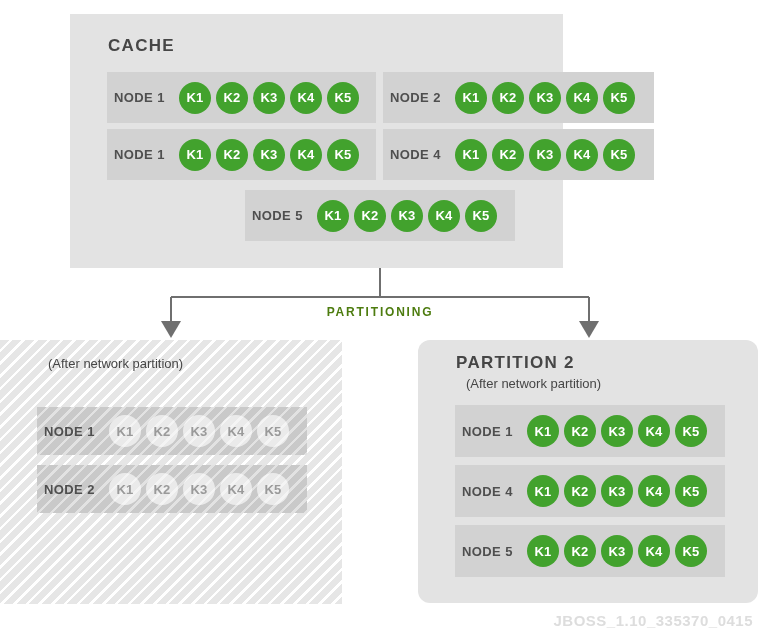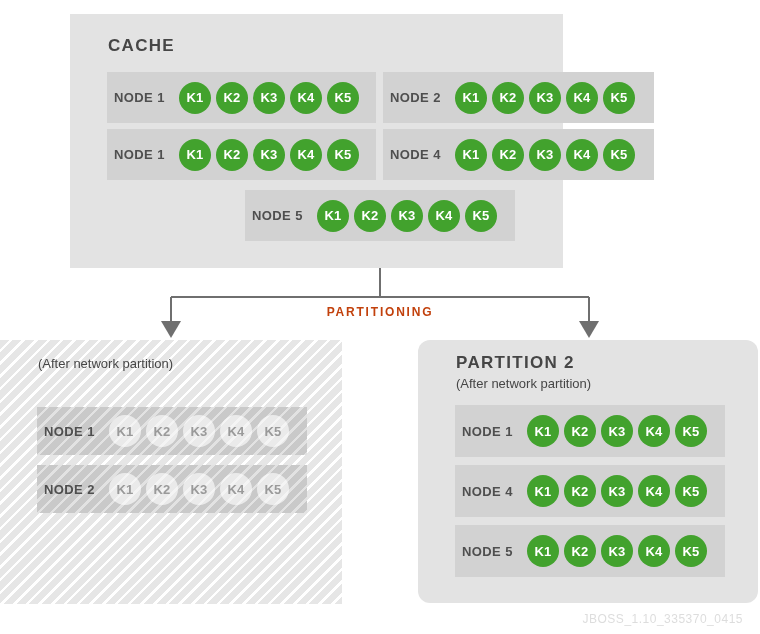--- a/index.html
+++ b/index.html
@@ -24,40 +24,40 @@
     background:#42a22d;color:#ffffff;font-weight:bold;font-size:13px;
   }
   
   .cache-header{
     position:absolute;left:38px;top:22px;display:flex;
     align-items:baseline;gap:10px;white-space:nowrap;
   }
   .box-title{font-size:17px;font-weight:bold;letter-spacing:1.3px;color:#464646;}
   .box-subtitle{font-size:13px;color:#464646;}
   .partition-header{position:absolute;left:38px;top:13px;}
-  .partition-header .box-subtitle{display:block;margin-top:3px;}
+  .partition-header .box-subtitle{display:block;margin-top:3px;margin-left:10px;}
   
   .striped-box{
     position:absolute;
     background:repeating-linear-gradient(135deg,#e6e6e6 0 6.5px,#ffffff 6.5px 9px);
   }
   .striped-box .node-row{
     background:repeating-linear-gradient(135deg,#c9c9c9 0 6.5px,#e2e2e2 6.5px 9px);
   }
   .striped-box .key{background:rgba(255,255,255,.62);color:#9a9a9a;}
   
   .connector{position:absolute;left:0;top:0;pointer-events:none;}
   .partitioning-label{
     position:absolute;left:280px;top:305px;width:200px;text-align:center;
-    font-size:12px;font-weight:bold;letter-spacing:1.8px;color:#c2410c;
+    font-size:12px;font-weight:bold;letter-spacing:1.8px;color:#4d7c0f;
   }
   
   .watermark{
-    position:absolute;right:17px;top:612px;font-size:12px;
-    letter-spacing:.5px;color:#dddddd;
+    position:absolute;right:7px;top:612px;font-size:15px;
+    letter-spacing:.5px;color:#dddddd;font-weight:bold;
   }
 </style>
 </head>
 <body>
 
 <div class="gray-box" style="left:70px;top:14px;width:493px;height:254px;">
   <div class="cache-header">
     <span class="box-title">CACHE</span>
   </div>
 

